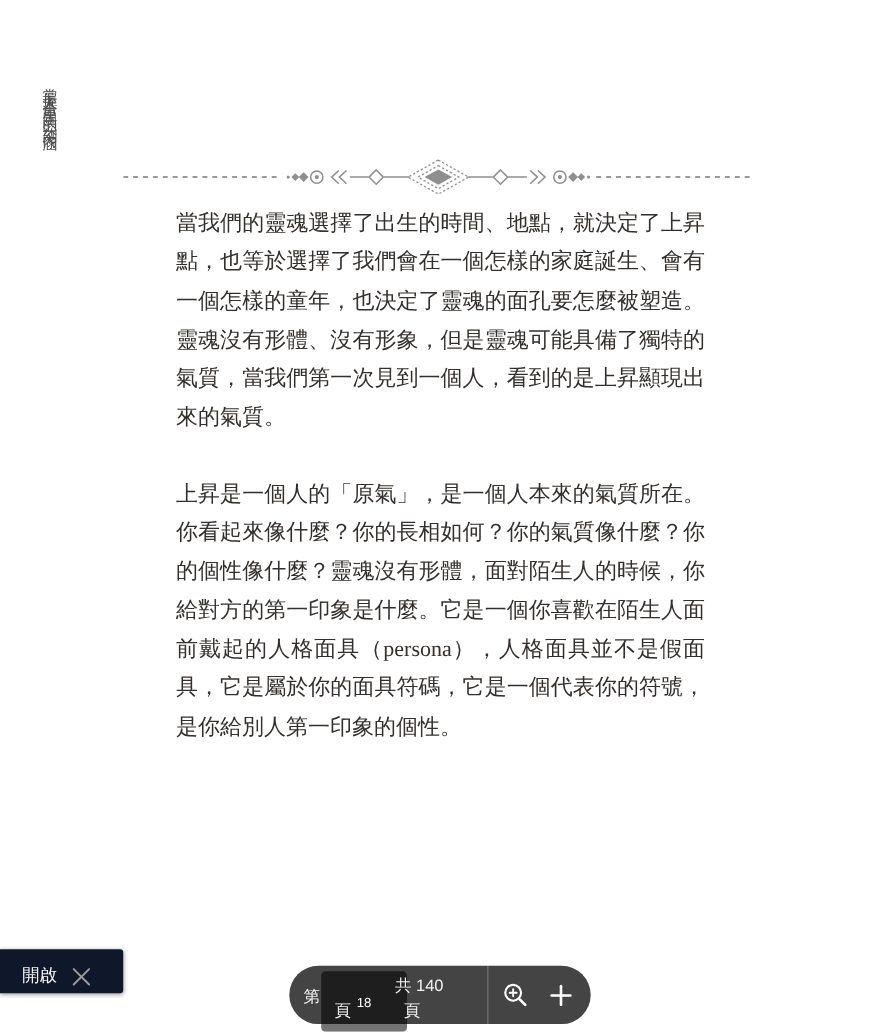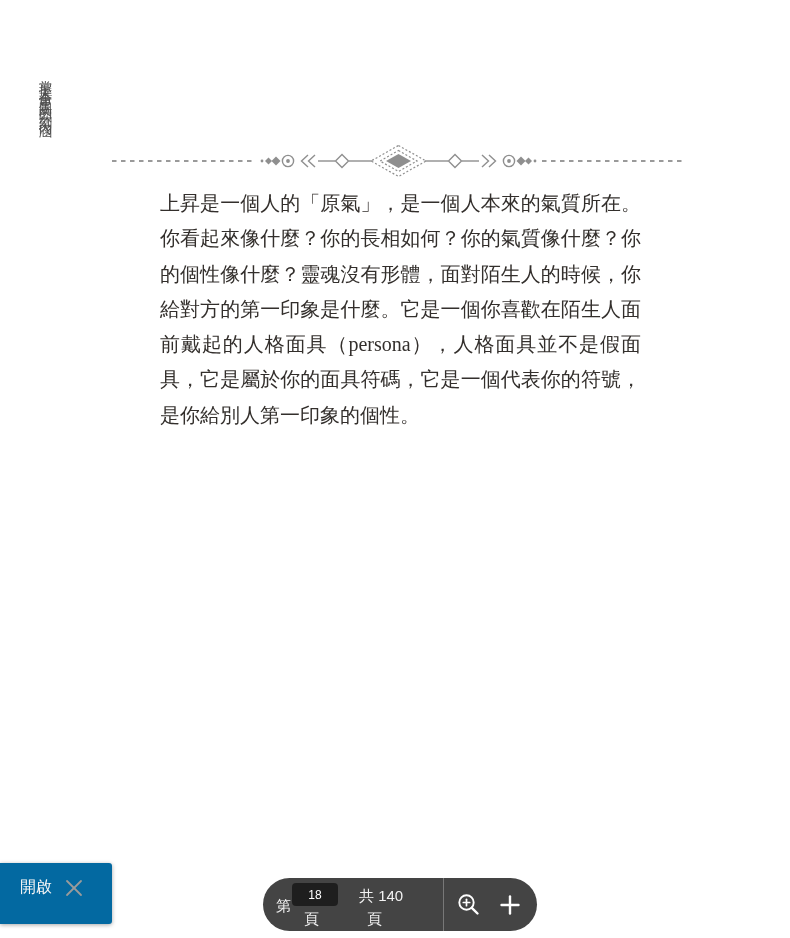--- a/index.html
+++ b/index.html
@@ -59,21 +59,21 @@
     position:absolute;left:13px;top:19px;
     font-size:15px;color:#f2f2f2;
   }
   .toolbar .page-input{
     position:absolute;left:29px;top:5px;
     width:46px;height:23px;
     background:rgba(0,0,0,0.55);
     border:none;border-radius:4px;
     color:#ffffff;font-size:12px;text-align:center;
     font-family:"Liberation Sans",sans-serif;
-    padding:0;outline:none;
+    padding:16px;outline:none;
   }
   .toolbar .page-unit{
     position:absolute;left:41px;top:32px;
     font-size:15px;color:#f2f2f2;
   }
   .toolbar .total-label{
     position:absolute;left:96px;top:9px;
     font-size:15px;color:#f2f2f2;white-space:nowrap;text-align:center;
   }
   .toolbar .total-unit{
@@ -89,22 +89,22 @@
     position:absolute;
     background:none;border:none;padding:0;margin:0;cursor:pointer;
   }
   .toolbar .zoom-btn{left:192px;top:13px;width:27px;height:27px;}
   .toolbar .plus-btn{left:237px;top:17px;width:20px;height:20px;}
 
   
   .notification{
     position:absolute;
     left:0;top:863px;
-    width:112px;height:61px;
-    background:#0369a1;
+    width:112px;height:40px;
+    background:#0f172a;
     border-radius:0 3px 3px 0;
     box-shadow:0 1px 4px rgba(0,0,0,0.35);
     z-index:6;
   }
   .notification .open-btn{
     position:absolute;left:20px;top:14px;
     background:none;border:none;padding:0;
     color:#f5f5f5;font-size:16px;cursor:pointer;
     font-family:"Liberation Sans",sans-serif;
   }
@@ -147,20 +147,21 @@
     <path d="M343 10.5 L349.5 17 L343 23.5 L336.5 17 Z"></path>
     <line x1="237" y1="17" x2="260" y2="17"></line>
     <line x1="313" y1="17" x2="336" y2="17"></line>
     <path d="M286.5 1.5 L314 17 L286.5 32.5 L259 17 Z" stroke-dasharray="2,2" stroke-width="1.2"></path>
     <path d="M286.5 6.5 L305 17 L286.5 27.5 L268 17 Z" stroke-dasharray="2,2" stroke-width="1.2"></path>
   </g>
   <path d="M286.5 10 L299 17 L286.5 24 L274 17 Z" fill="#8f8f8f" stroke="none"></path>
 </svg>
 
 <div class="page-text">
+  <p>當我們的靈魂選擇了出生的時間、地點，就決定了上昇點，也等於選擇了我們會在一個怎樣的家庭誕生、會有一個怎樣的童年，也決定了靈魂的面孔要怎麼被塑造。靈魂沒有形體、沒有形象，但是靈魂可能具備了獨特的氣質，當我們第一次見到一個人，看到的是上昇顯現出來的氣質。</p>
   <p>上昇是一個人的「原氣」，是一個人本來的氣質所在。你看起來像什麼？你的長相如何？你的氣質像什麼？你的個性像什麼？靈魂沒有形體，面對陌生人的時候，你給對方的第一印象是什麼。它是一個你喜歡在陌生人面前戴起的人格面具（persona），人格面具並不是假面具，它是屬於你的面具符碼，它是一個代表你的符號，是你給別人第一印象的個性。</p>
 
 </div>
 
 <div class="toolbar">
   <span class="page-prefix">第</span>
   <input class="page-input" readonly="" value="18" style="">
   <span class="page-unit">頁</span>
   <span class="total-label">共 140</span>
   <span class="total-unit">頁</span>

